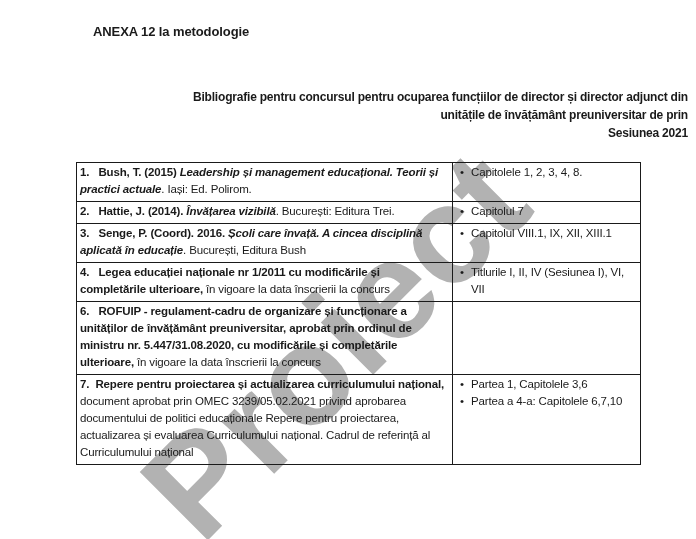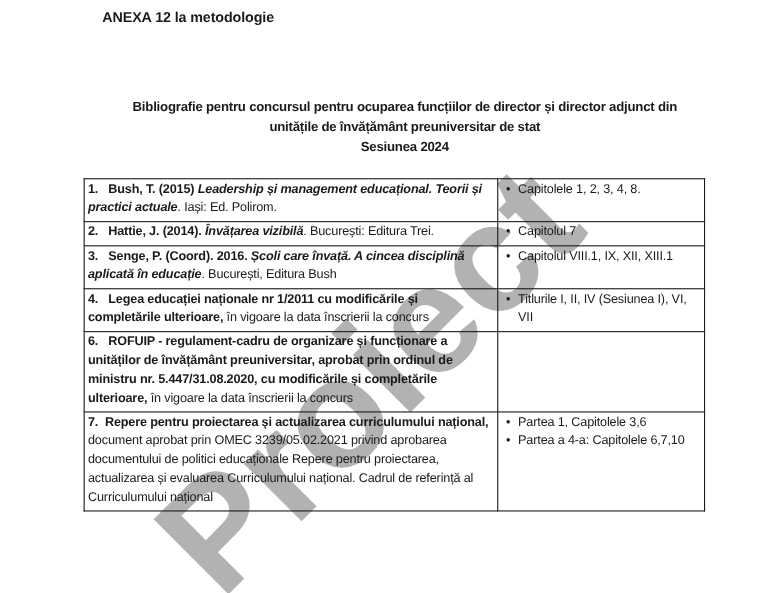--- a/index.html
+++ b/index.html
@@ -23,32 +23,32 @@
     font-weight: bold;
     transform: rotate(-45deg);
     z-index: 0;
     white-space: nowrap;
     user-select: none;
     pointer-events: none;
   }
   .content { position: relative; z-index: 1; }
   .annex-label {
     position: absolute;
-    top: 8px;
+    top: 24px;
     left: 93px;
     font-size: 13px;
     font-weight: bold;
     letter-spacing: -0.1px;
   }
   .doc-title {
     position: absolute;
     top: 88px;
     left: 48px;
     width: 640px;
-    text-align: center;
+    text-align: right;
     font-size: 12px;
     font-weight: bold;
     line-height: 18px;
     letter-spacing: -0.2px;
   }
   table.biblio {
     position: absolute;
     top: 162px;
     left: 76px;
     width: 564px;
@@ -74,22 +74,22 @@
 </head>
 <body>
 
 <div class="watermark" style="color: rgb(178, 178, 178);">Proiect</div>
 
 <div class="content">
   <div class="annex-label">ANEXA  12 la metodologie</div>
 
   <div class="doc-title">
     <div>Bibliografie pentru concursul pentru ocuparea funcțiilor de director și director adjunct din</div>
-    <div>unitățile de învățământ preuniversitar de stat</div>
-    <div>Sesiunea 2024</div>
+    <div>unitățile de învățământ preuniversitar de prin</div>
+    <div>Sesiunea 2021</div>
   </div>
 
   <table class="biblio">
     <tbody>
         <tr>
           <td class="cell-left"><span class="seg-b">1.&nbsp;&nbsp; Bush, T. (2015) </span><span class="seg-bi">Leadership și management educațional. Teorii și practici actuale</span><span class="seg-r">. Iași: Ed. Polirom.</span></td>
           <td class="cell-right">
             <div class="bullet-item">
               <span class="bullet">•</span>
               <span class="bullet-text">Capitolele 1, 2, 3, 4, 8.</span>

